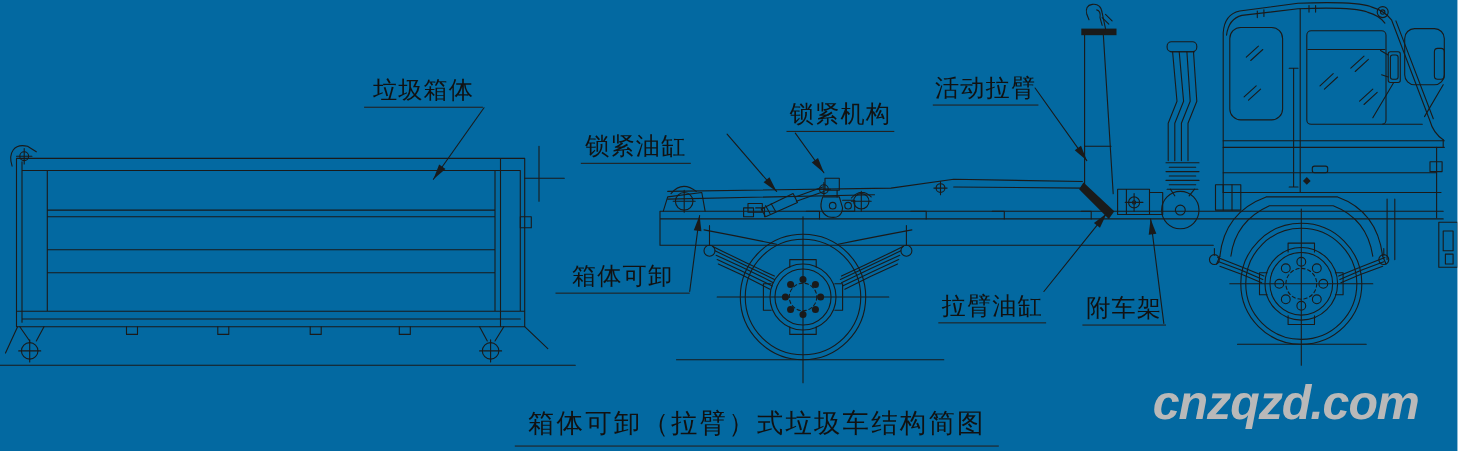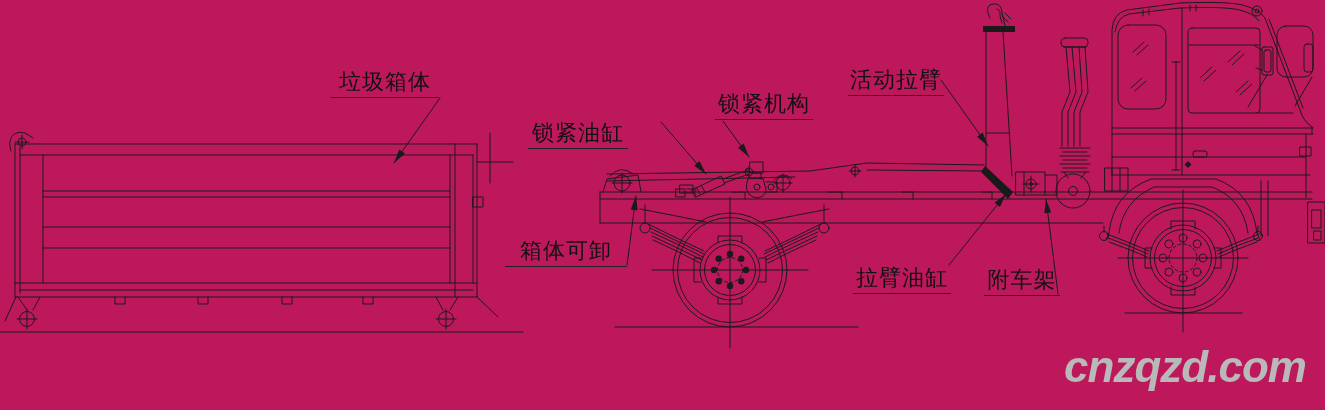--- a/index.html
+++ b/index.html
@@ -1,32 +1,32 @@
 <!DOCTYPE html>
 <html><head>
 <meta charset="utf-8">
 <style>
   html,body{margin:0;padding:0;background:#ffffff;}
   .stage{
-    position:relative;width:1325px;height:410px;background:#be185d;overflow:hidden;
+    position:relative;width:1325px;height:410px;background:#0369a1;overflow:hidden;
     font-family:"Liberation Sans","DejaVu Sans",sans-serif;color:#1a1a1a;
   }
   .stage svg{position:absolute;left:0;top:0;}
   .cad-label{
     position:absolute;font-size:22px;line-height:1.12;letter-spacing:1px;
     color:#111;border-bottom:1.6px solid #222;white-space:nowrap;
     padding:0 2px 2px 2px;text-align:center;
   }
   .caption{
     position:absolute;left:468px;top:369px;width:440px;text-align:center;
     font-size:24px;letter-spacing:2px;color:#111;
     border-bottom:1.6px solid #222;padding-bottom:4px;white-space:nowrap;
   }
   .watermark{
-    position:absolute;left:1048px;top:342px;width:274px;text-align:center;
+    position:absolute;left:1048px;top:342px;width:274px;text-align:left;
     font-size:44px;font-weight:700;font-style:italic;letter-spacing:-1px;
     color:#b9b9b9;white-space:nowrap;
   }
 </style>
 </head>
 <body>
 
 <div class="stage">
 
 <svg width="1325" height="410" viewBox="0 0 1325 410">
@@ -247,16 +247,17 @@
 <div class="cad-label" style="left:715px;top:92px;width:94px;">锁紧机构</div>
 
 <div class="cad-label" style="left:848px;top:49px;width:92px;margin-top:19px;">活动拉臂</div>
 
 <div class="cad-label" style="left:505px;top:239px;width:118px;">箱体可卸</div>
 
 <div class="cad-label" style="left:853px;top:238px;width:94px;margin-top:28px;">拉臂油缸</div>
 
 <div class="cad-label" style="left:984px;top:268px;width:72px;">附车架</div>
 
+<div class="caption">箱体可卸（拉臂）式垃圾车结构简图</div>
 
 <div class="watermark">cnzqzd.com</div>
 
 </div>
 
 </body></html>

